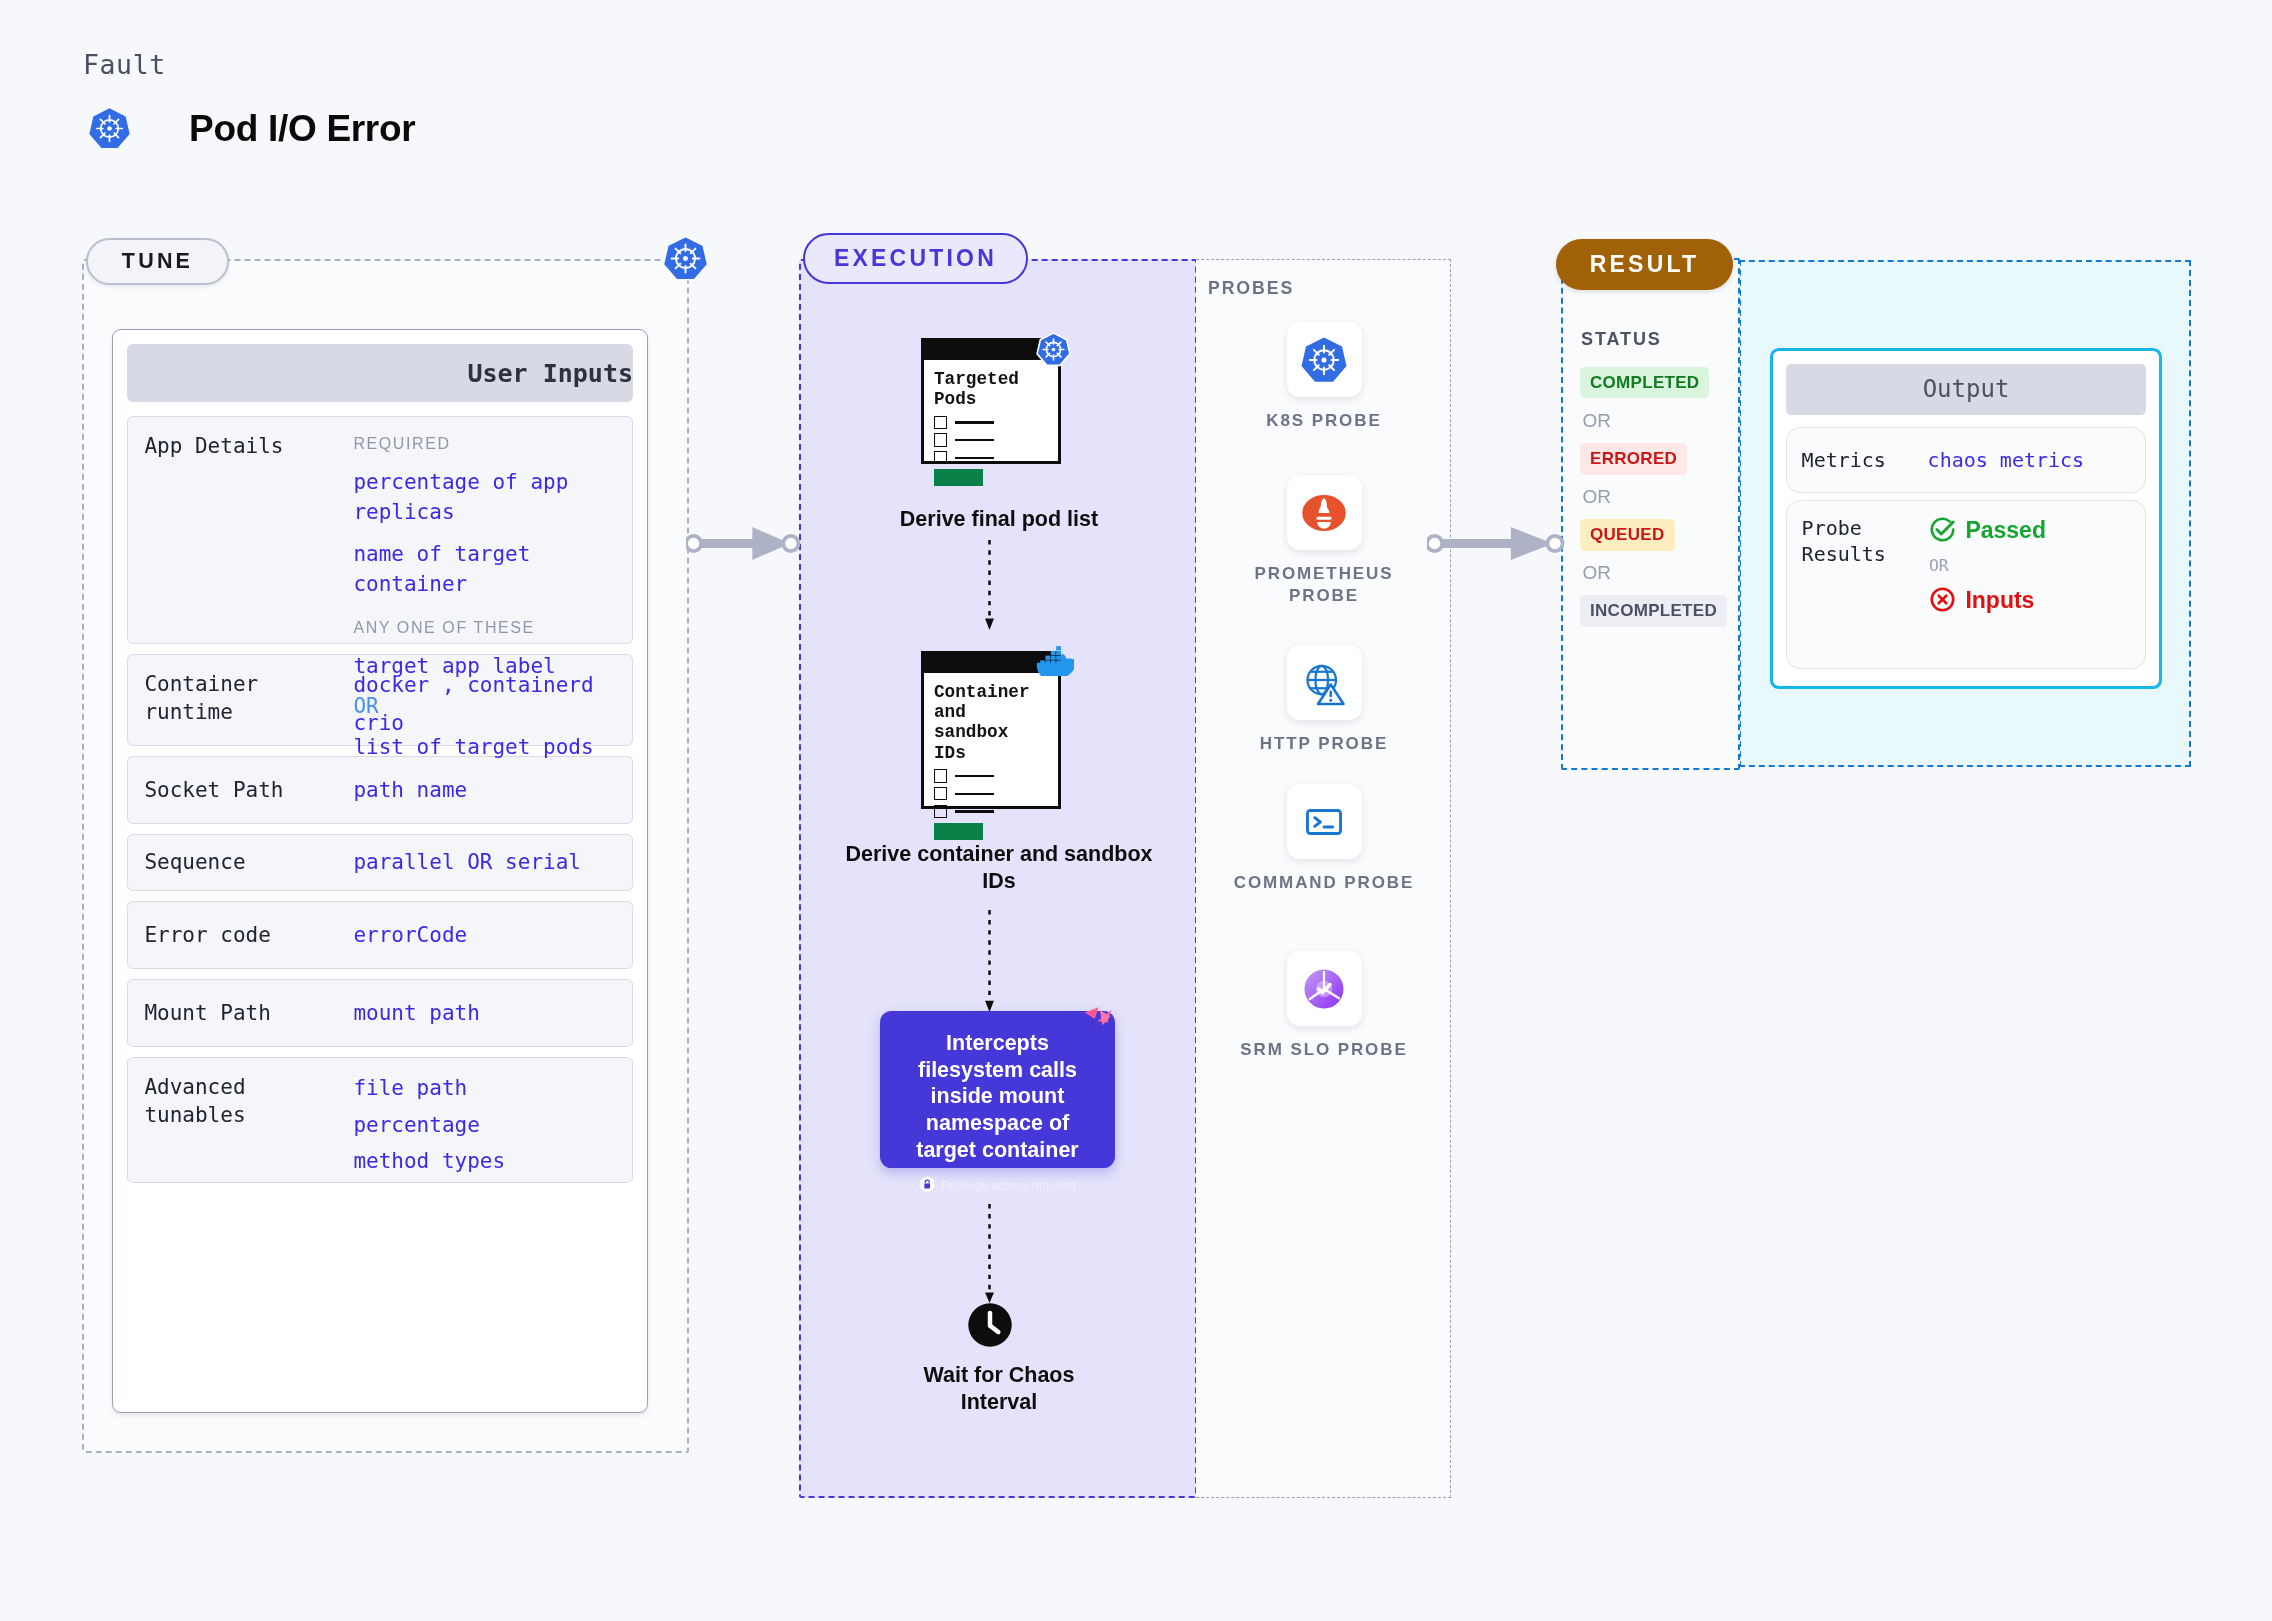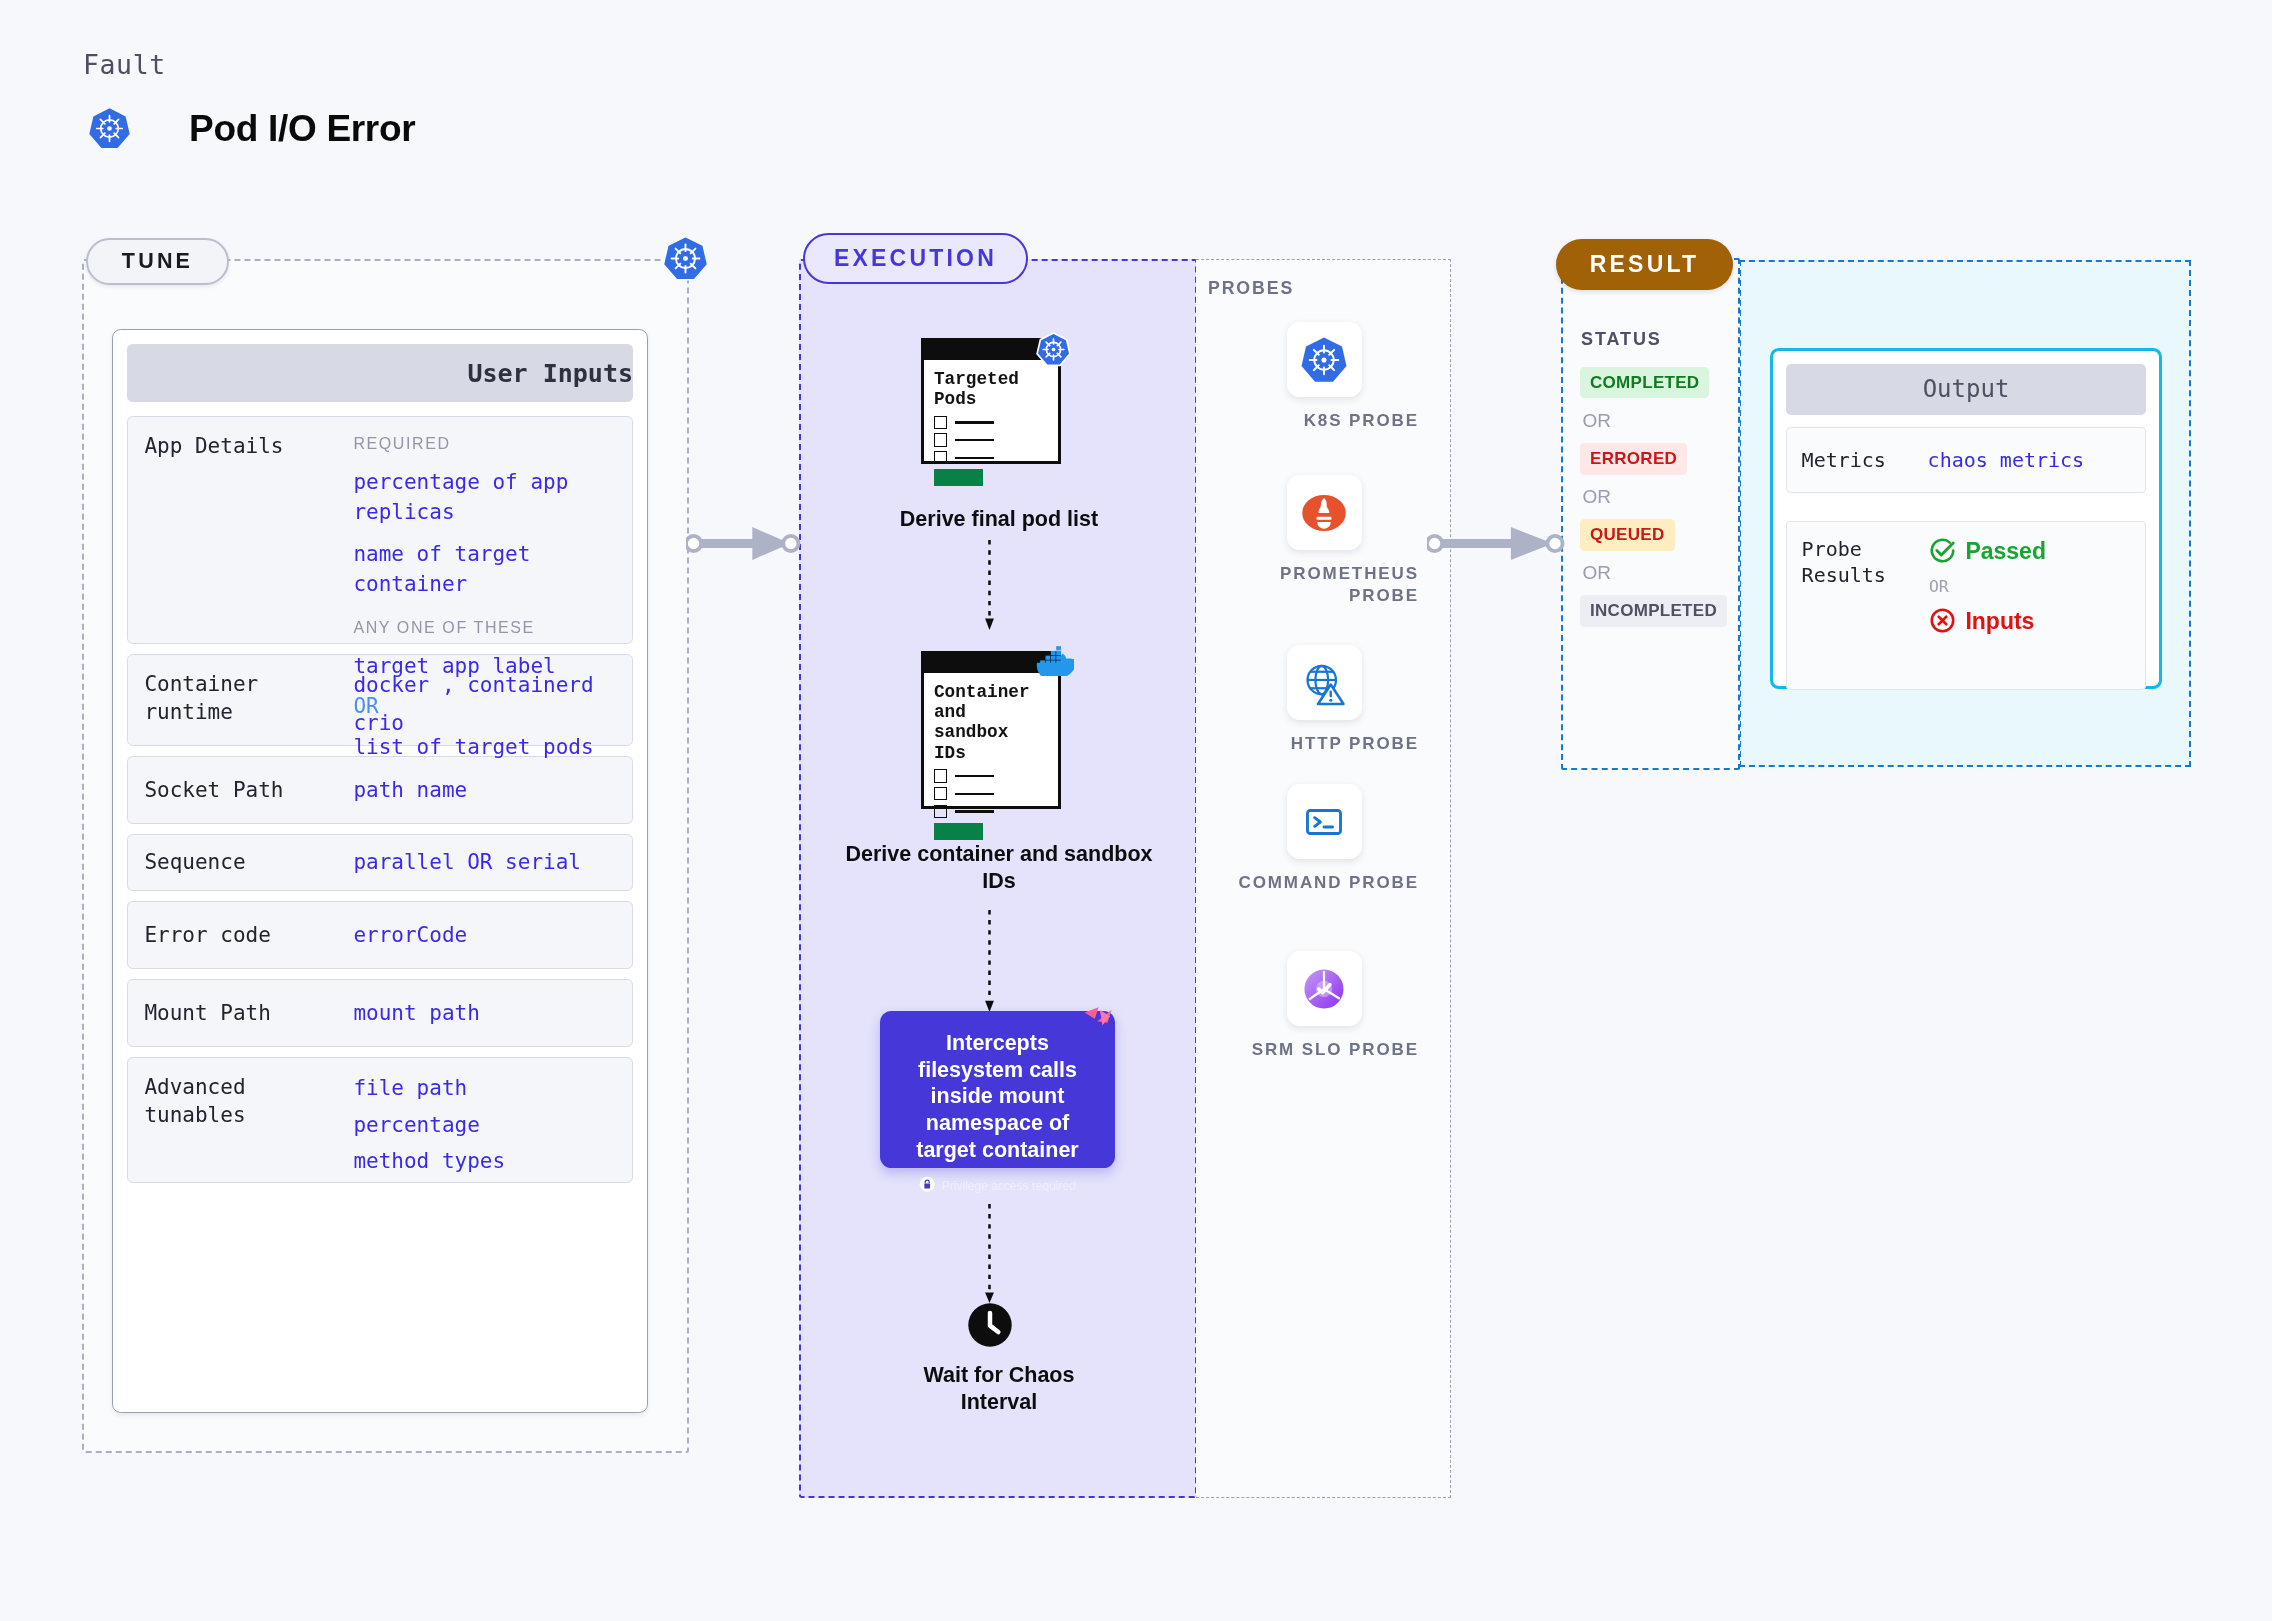--- a/index.html
+++ b/index.html
@@ -201,21 +201,20 @@
     width: 75px; height: 75px; margin: 0 auto;
     background: #fff; border-radius: 12.6px;
     box-shadow: 0 2.5px 7.6px rgba(20,25,60,0.10);
     display: flex; align-items: center; justify-content: center;
   }
   .probe-label {
     margin-top: 12.6px;
     font-family: "Liberation Sans", sans-serif;
     font-size: 17px; letter-spacing: 1.9px; color: #6d7285; font-weight: 600;
     line-height: 1.3;
-    text-align: right;
   }
 
   
   .result-panel {
     position: absolute; left: 1561px; top: 258px;
     width: 179px; height: 512px;
     border: 2.5px dashed #1479d4;
     border-radius: 1.9px;
     background: #fafbfd;
   }
@@ -267,22 +266,22 @@
     height: 51px; background: #d7d9e4; border-radius: 5px;
     display: flex; align-items: center; justify-content: center;
     margin-bottom: 12.6px;
   }
   .out-header span {
     font-family: "DejaVu Sans Mono", monospace;
     font-size: 24px; color: #4d5162;
   }
   .out-row {
     background: #fafbfd; border: 1.3px solid #e2e4ed;
-    border-radius: 4px; display: flex; padding: 14px 15px;
-    margin-bottom: 28px;
+    border-radius: 14px; display: flex; padding: 14px 15px;
+    margin-bottom: 7px;
   }
   .out-row .olabel {
     width: 126px; flex: 0 0 126px;
     font-family: "DejaVu Sans Mono", monospace;
     font-size: 20px; color: #21242e; line-height: 1.3;
   }
   .out-row .ovals {
     flex: 1 1 auto;
     font-family: "DejaVu Sans Mono", monospace;
     font-size: 20px; color: #3a2ae8;

